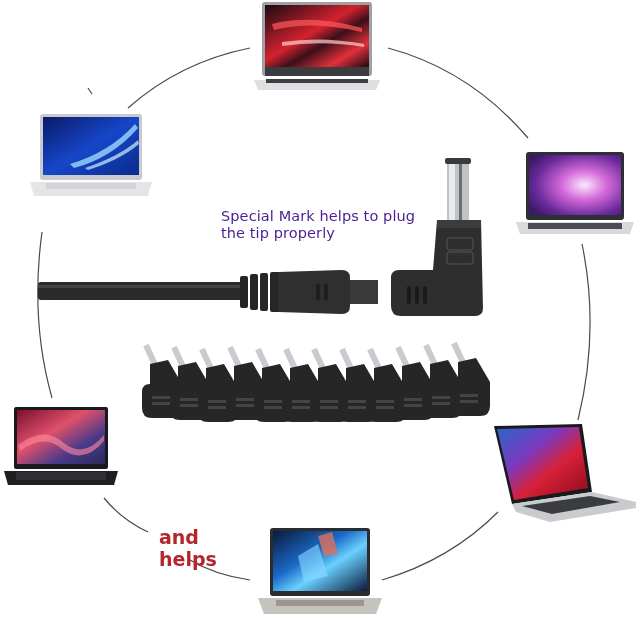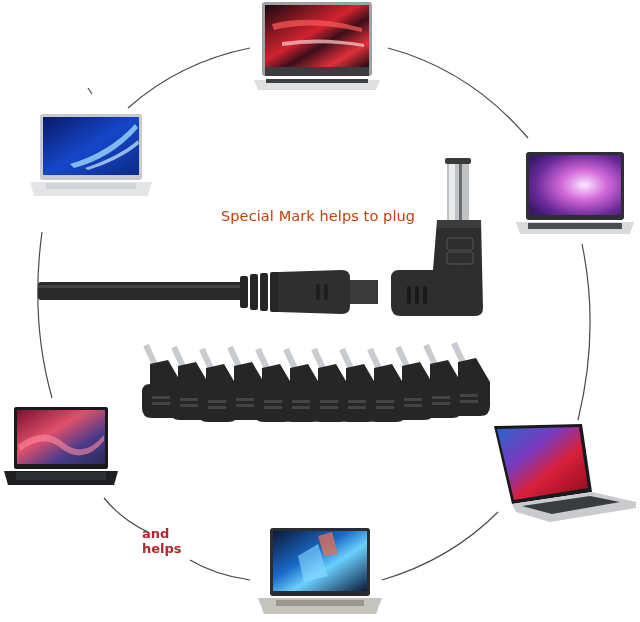--- a/index.html
+++ b/index.html
@@ -1,22 +1,22 @@
 <!DOCTYPE html>
 <html><head>
   <meta charset="utf-8">
   <style>
     * { margin: 0; padding: 0; box-sizing: border-box; }
     html, body { width: 640px; height: 622px; background: #ffffff; overflow: hidden; }
     body { position: relative; font-family: "DejaVu Sans", "Liberation Sans", sans-serif; }
     .stage { position: absolute; left: 0; top: 0; width: 640px; height: 622px; }
     .laptop { position: absolute; }
     .caption { position: absolute; line-height: 1.2; }
-    .callout { left: 221px; top: 208px; font-size: 14.5px; color: #c2410c; letter-spacing: 0.1px; }
-    .more { left: 142px; top: 527px; font-size: 13px; font-weight: bold; color: #b3262d; line-height: 1.15; }
+    .callout { left: 221px; top: 208px; font-size: 14.5px; color: #4c1d95; letter-spacing: 0.1px; }
+    .more { left: 159px; top: 527px; font-size: 19px; font-weight: bold; color: #b3262d; line-height: 1.15; }
   </style>
 </head>
 <body>
 
 <div class="stage">
 
   <svg width="640" height="622" style="position:absolute;left:0;top:0;">
     <g fill="none" stroke="#4a4a4a" stroke-width="1.2">
       <path d="M128,108 Q180,62 250,48"></path>
       <path d="M388,48 Q470,70 528,138"></path>
@@ -183,20 +183,21 @@
     <use href="#tip" x="168" y="10"></use>
     <use href="#tip" x="196" y="10"></use>
     <use href="#tip" x="224" y="10"></use>
     <use href="#tip" x="252" y="8"></use>
     <use href="#tip" x="280" y="6"></use>
     <use href="#tip" x="308" y="4"></use>
   </svg>
 
   <div class="caption callout">
     <div>Special Mark helps to plug</div>
+    <div>the tip properly</div>
   </div>
 
   <div class="caption more">
     <div>and</div>
     <div>helps</div>
   </div>
 
 </div>
 
 </body></html>

